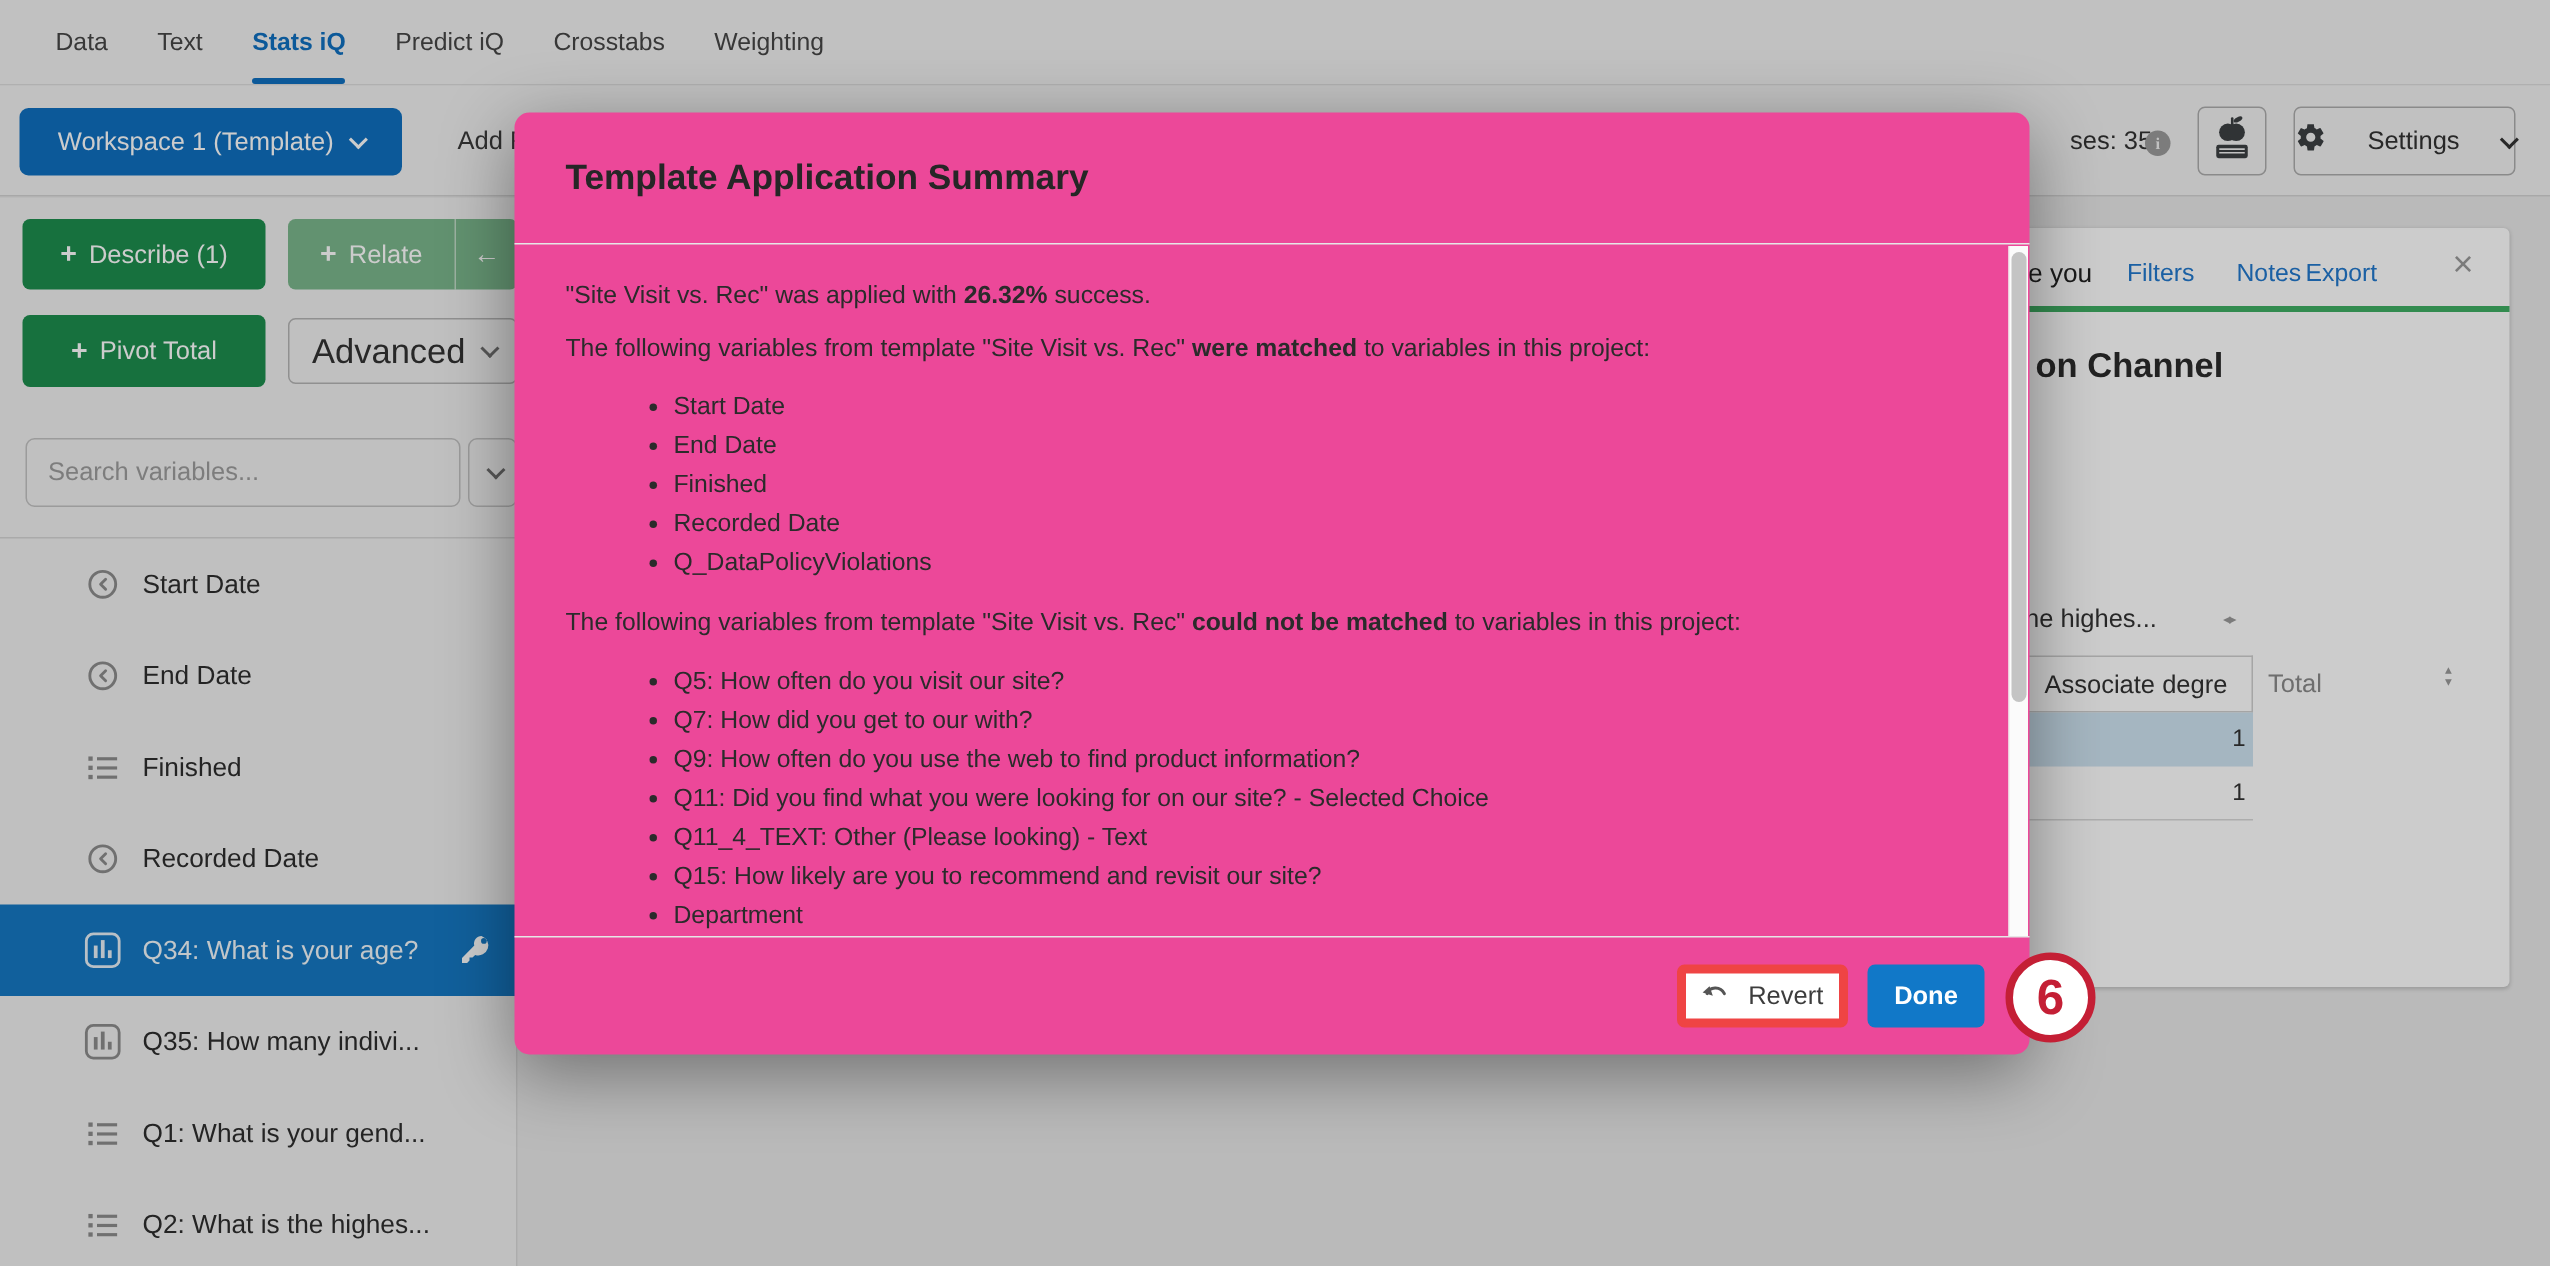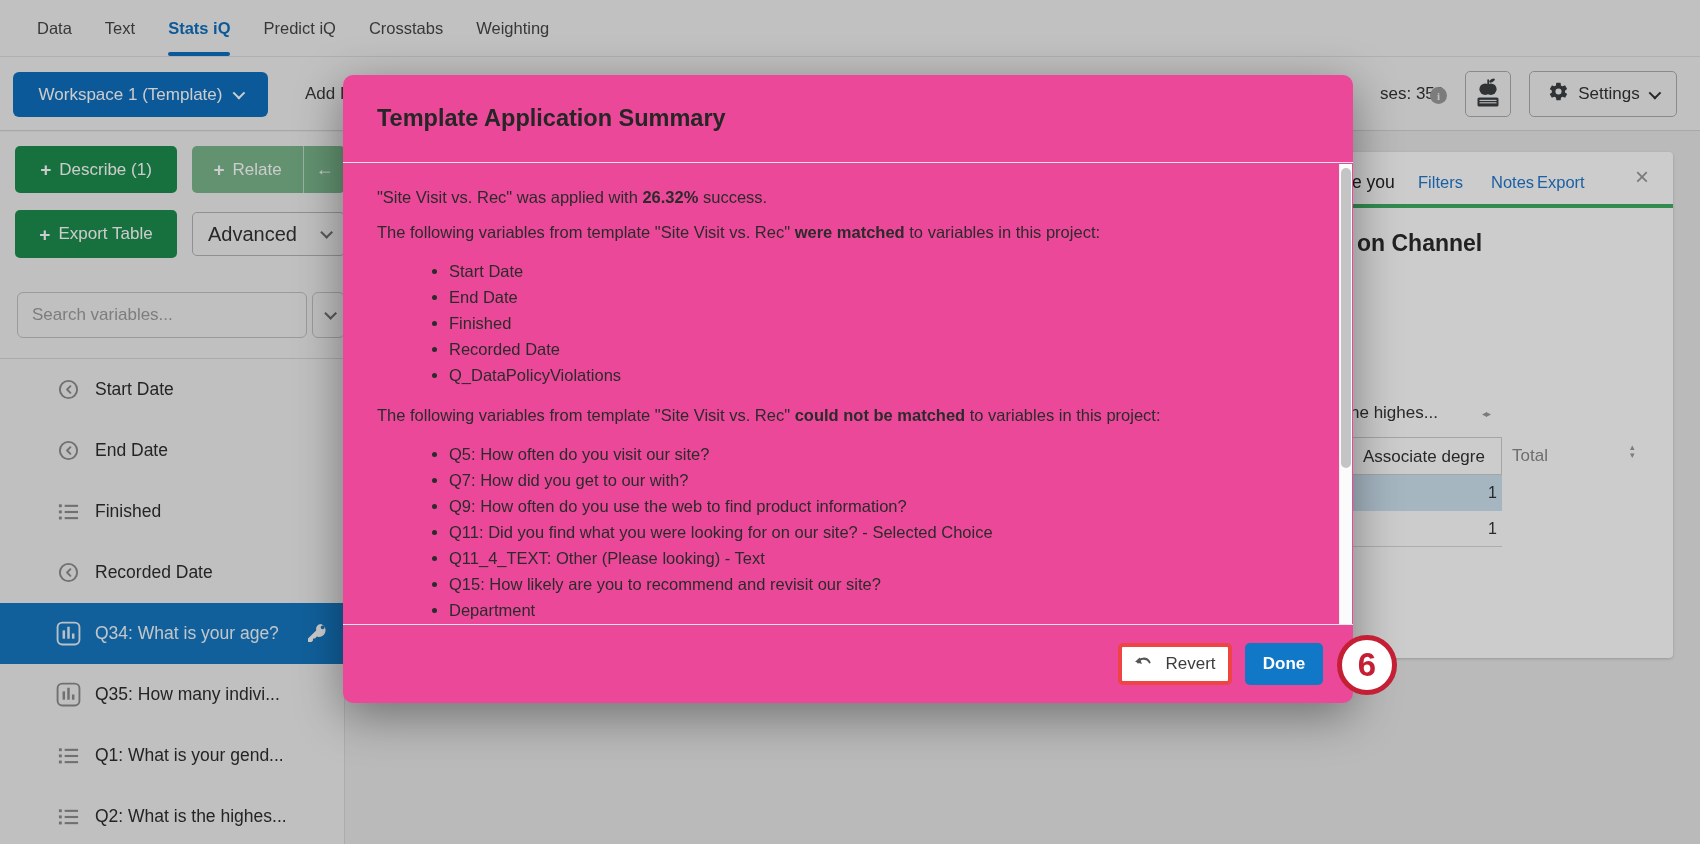--- a/index.html
+++ b/index.html
@@ -19,35 +19,35 @@
                    border-radius:6px; color:#fff; font-size:17px; display:flex; align-items:center; justify-content:center; gap:11px; cursor:pointer;}
   .chev { width:9px; height:9px; border-right:2px solid currentColor; border-bottom:2px solid currentColor;
           transform:rotate(45deg) translateY(-2px); display:inline-block; }
   .add-filter { position:absolute; left:305px; top:0; height:74px; display:flex; align-items:center; font-size:17px; color:#3a3a3a; }
   .responses { position:absolute; left:1380px; top:0; height:74px; display:flex; align-items:center; font-size:17px; color:#333; }
   .info-dot { position:absolute; left:1430px; top:30px; width:17px; height:17px; border-radius:50%; background:#9b9b9b;
               color:#f2f2f2; font-size:11px; font-weight:bold; display:flex; align-items:center; justify-content:center; font-family:"Liberation Serif",serif;}
   .apple-btn { position:absolute; left:1465px; top:14px; width:46px; height:46px; border:1px solid #adadad; border-radius:5px;
                display:flex; align-items:center; justify-content:center; cursor:pointer; }
   .settings-btn { position:absolute; left:1529px; top:14px; width:148px; height:46px; border:1px solid #adadad; border-radius:5px;
-                  display:flex; align-items:center; justify-content:center; gap:9px; font-size:17px; color:#333; cursor:pointer; }
+                  display:flex; align-items:center; justify-content:space-between; gap:9px; font-size:17px; color:#333; cursor:pointer; }
 
   
   .sidebar { position:absolute; top:132px; left:0; width:345px; bottom:0; background:#f0f0f0; border-right:1px solid #d8d8d8; z-index:1;}
   .btn-green { position:absolute; background:#1d8e4e; border-radius:5px; color:#fff; font-size:17px;
                display:flex; align-items:center; justify-content:center; gap:8px; cursor:pointer; }
   .plus { font-size:19px; font-weight:bold; line-height:1; }
   .btn-describe { left:15px; top:14px; width:162px; height:47px; }
   .btn-relate { position:absolute; left:192px; top:14px; width:153px; height:47px; background:#7bb78c; border-radius:5px;
                 color:#fff; font-size:17px; display:flex; align-items:stretch; cursor:pointer; }
   .relate-main { flex:1; display:flex; align-items:center; justify-content:center; gap:8px; }
   .relate-arrow { width:42px; display:flex; align-items:center; justify-content:center; border-left:1px solid rgba(255,255,255,0.55); font-size:18px; }
   .btn-pivot { left:15px; top:78px; width:162px; height:48px; }
   .btn-advanced { position:absolute; left:192px; top:80px; width:153px; height:44px; border:1px solid #b5b5b5; border-radius:5px;
-                  color:#333; font-size:20px; display:flex; align-items:center; justify-content:space-between; padding:0 15px; cursor:pointer;}
+                  color:#333; font-size:23px; display:flex; align-items:center; justify-content:space-between; padding:0 15px; cursor:pointer;}
   .btn-advanced .chev, .search-dd .chev { border-color:#6f6f6f; transform:rotate(45deg) translateY(-3px);}
   .search-input { position:absolute; left:17px; top:160px; width:290px; height:46px; border:1px solid #c2c2c2; border-radius:6px;
                   background:transparent; padding:0 14px; font-size:17px; color:#555; font-family:"Liberation Sans",sans-serif; outline:none;}
   .search-input::placeholder { color:#9d9d9d; }
   .search-dd { position:absolute; left:312px; top:160px; width:33px; height:46px; border:1px solid #c2c2c2; border-radius:6px;
                display:flex; align-items:center; justify-content:center; cursor:pointer;}
   .sidebar-divider { position:absolute; top:226px; left:0; right:0; height:1px; background:#d5d5d5; }
   .var-list { position:absolute; top:227px; left:0; right:0; }
   .var-item { height:61px; display:flex; align-items:center; padding-left:56px; gap:14px; font-size:17.5px; color:#2e2e2e; cursor:pointer; position:relative;}
   .var-item.selected { background:#1679c3; color:#f2f8fc; }
@@ -84,21 +84,21 @@
   .modal-title { font-size:23.5px; font-weight:600; color:#262626; }
   .modal-body { position:absolute; top:89px; bottom:79px; left:0; right:14px; overflow:hidden;
                 padding:24px 26px 0 34px; font-size:16.5px; color:#2b2b2b; }
   .modal-body p { margin:0 0 16px; }
   .modal-body ul { margin:2px 0 18px; padding-left:72px; list-style:disc; }
   .modal-body li { line-height:26px; }
   .scroll-track { position:absolute; top:89px; bottom:79px; right:1px; width:13px; background:#fbfbfb; border-left:1px solid #f0f0f0; }
   .scroll-thumb { position:absolute; top:93px; right:2px; width:10px; height:300px; background:#c4c4c4; border-radius:5px; z-index:2; cursor:pointer;}
   .modal-footer { position:absolute; left:0; right:0; bottom:0; height:79px; border-top:1px solid #e6e6e6;
                   display:flex; align-items:center; justify-content:flex-end; gap:13px; padding-right:30px; }
-  .btn-revert { height:42px; width:114px; border:4px solid #ef4444; border-radius:5px; background:#fff; color:#3d3d3d;
+  .btn-revert { height:42px; width:114px; border:6px solid #ef4444; border-radius:5px; background:#fff; color:#3d3d3d;
                 font-size:17px; display:flex; align-items:center; justify-content:center; gap:9px; cursor:pointer; font-family:inherit;}
   .btn-done { height:42px; width:78px; border:none; background:#1178c8; border-radius:5px; color:#fff; font-size:17px;
               font-weight:bold; display:flex; align-items:center; justify-content:center; cursor:pointer; font-family:inherit;}
 
   
   .annot { position:absolute; left:1337px; top:635px; width:60px; height:60px; border:5px solid #c41f35; border-radius:50%;
            background:#fff; z-index:60; display:flex; align-items:center; justify-content:center;
            color:#c41f35; font-size:33px; font-weight:bold; }
 </style>
 </head>
@@ -158,21 +158,21 @@
       <span class="relate-main">
         <span class="plus">+</span>
         <span>Relate</span>
       </span>
       <span class="relate-arrow">
         <span>←</span>
       </span>
     </div>
     <div class="btn-green btn-pivot">
       <span class="plus">+</span>
-      <span>Export Table</span>
+      <span>Pivot Total</span>
     </div>
     <div class="btn-advanced">
       <span>Advanced</span>
       <span class="chev"></span>
     </div>
     <input class="search-input" placeholder="Search variables..." style="">
     <div class="search-dd">
       <span class="chev"></span>
     </div>
     <div class="sidebar-divider"></div>

